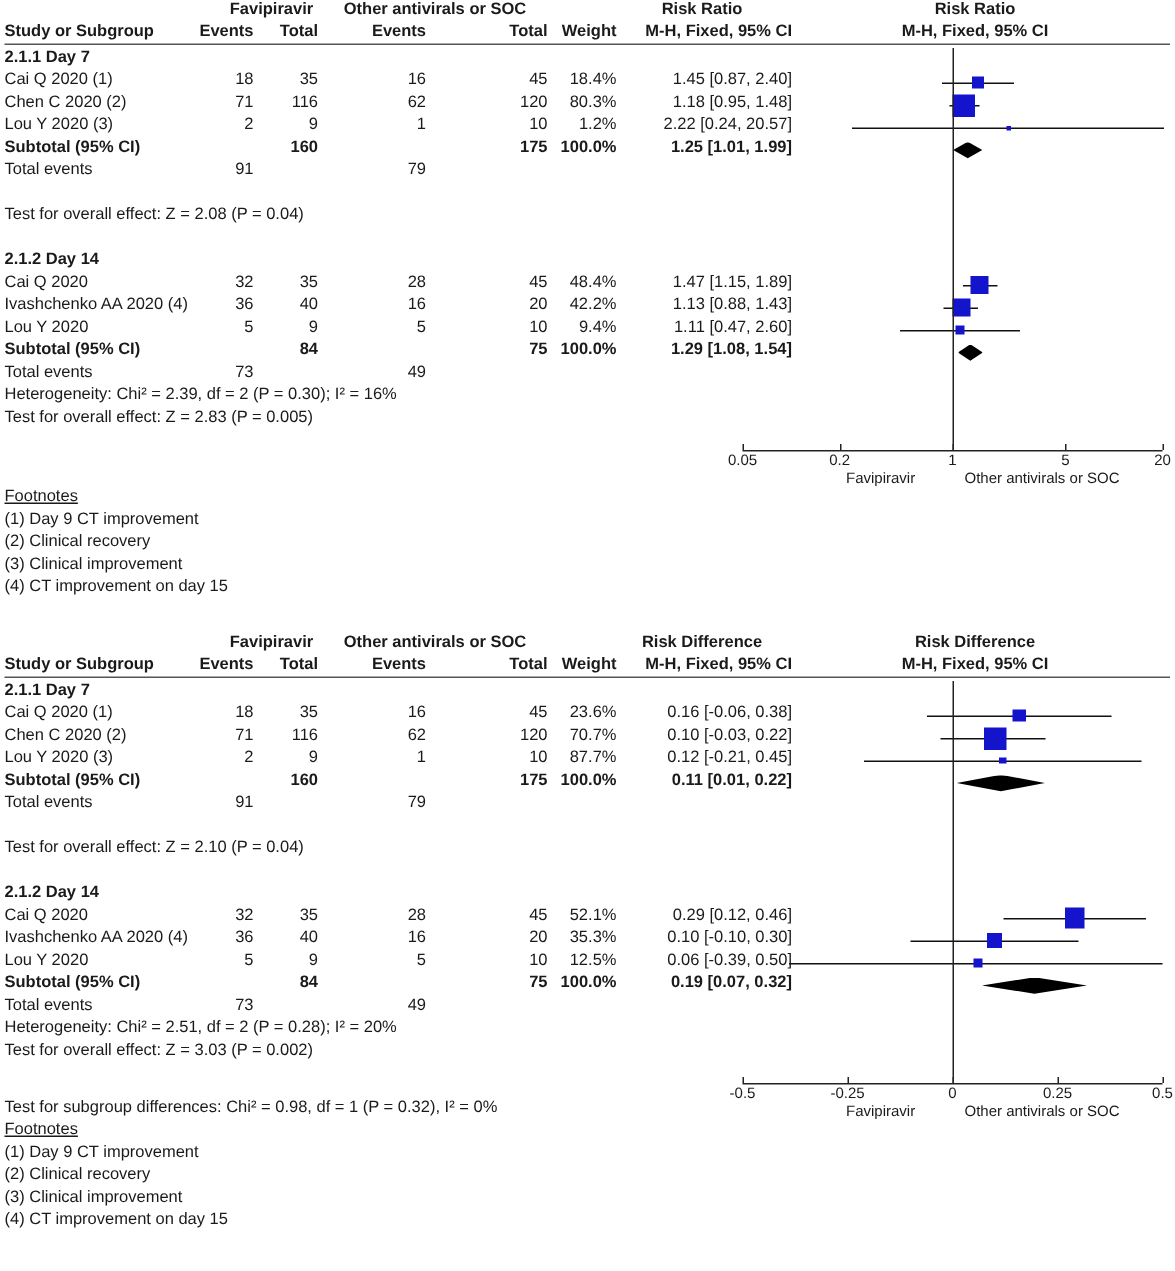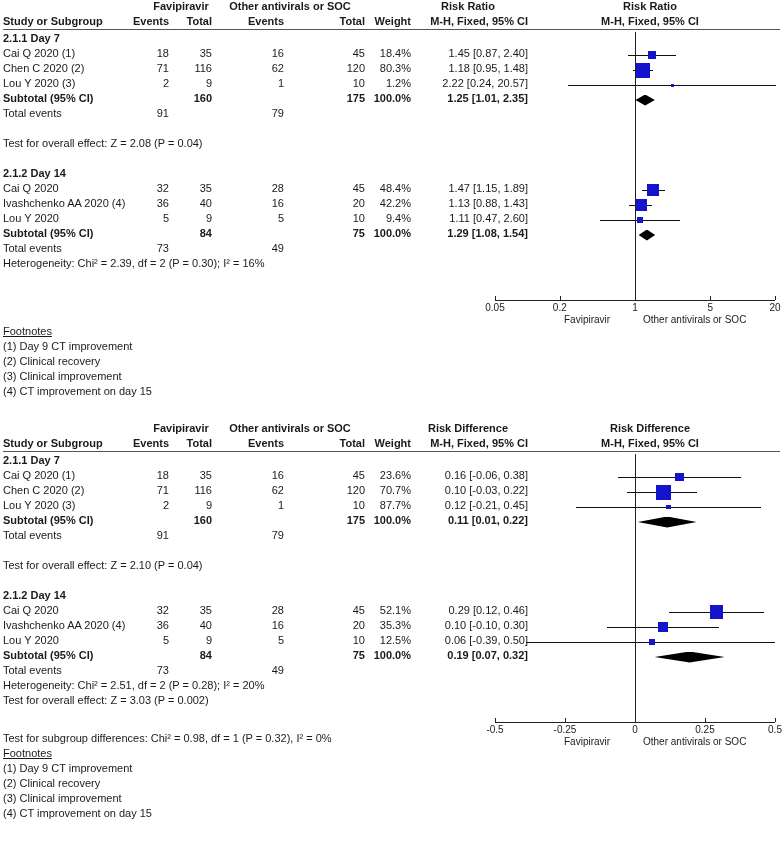--- a/index.html
+++ b/index.html
@@ -100,21 +100,21 @@
         <div class="cell c-ev2">1</div>
         <div class="cell c-tot2">10</div>
         <div class="cell c-wt">1.2%</div>
         <div class="cell c-ci">2.22 [0.24, 20.57]</div>
       </div>
       <div class="row" style="position: absolute; left: 0px; top: 92px; width: 783px;">
         <div class="cell c-study b">Subtotal (95% CI)</div>
         <div class="cell c-tot1 b">160</div>
         <div class="cell c-tot2 b">175</div>
         <div class="cell c-wt b">100.0%</div>
-        <div class="cell c-ci b">1.25 [1.01, 2.35]</div>
+        <div class="cell c-ci b">1.25 [1.01, 1.99]</div>
       </div>
       <div class="row" style="position: absolute; left: 0px; top: 107px; width: 783px;">
         <div class="cell c-study">Total events</div>
         <div class="cell c-ev1">91</div>
         <div class="cell c-ev2">79</div>
       </div>
       <div class="row" style="position: absolute; left: 0px; top: 137px; width: 783px;">
         <div class="cell c-study">Test for overall effect: Z = 2.08 (P = 0.04)</div>
       </div>
       <div class="row" style="position: absolute; left: 0px; top: 167px; width: 783px;">
@@ -154,20 +154,23 @@
         <div class="cell c-wt b">100.0%</div>
         <div class="cell c-ci b">1.29 [1.08, 1.54]</div>
       </div>
       <div class="row" style="position: absolute; left: 0px; top: 242px; width: 783px;">
         <div class="cell c-study">Total events</div>
         <div class="cell c-ev1">73</div>
         <div class="cell c-ev2">49</div>
       </div>
       <div class="row" style="position: absolute; left: 0px; top: 257px; width: 719px;">
         <div class="cell c-study">Heterogeneity: Chi² = 2.39, df = 2 (P = 0.30); I² = 16%</div>
+      </div>
+      <div class="row" style="position: absolute; left: 0px; top: 272px; width: 783px;">
+        <div class="cell c-study">Test for overall effect: Z = 2.83 (P = 0.005)</div>
       </div>
       <div class="note fn-head" style="top: 325px;">Footnotes</div>
       <div class="note" style="top: 340px;">(1) Day 9 CT improvement</div>
       <div class="note" style="top: 355px;">(2) Clinical recovery</div>
       <div class="note" style="top: 370px;">(3) Clinical improvement</div>
       <div class="note" style="top: 385px;">(4) CT improvement on day 15</div>
     </div>
     <div class="graph">
       <div class="ciline" style="left: 628.492px; top: 55px; width: 47.4216px;"></div>
       <div class="box" style="width: 7.93562px; height: 7.93562px; left: 648.397px; top: 51.0322px;"></div>

